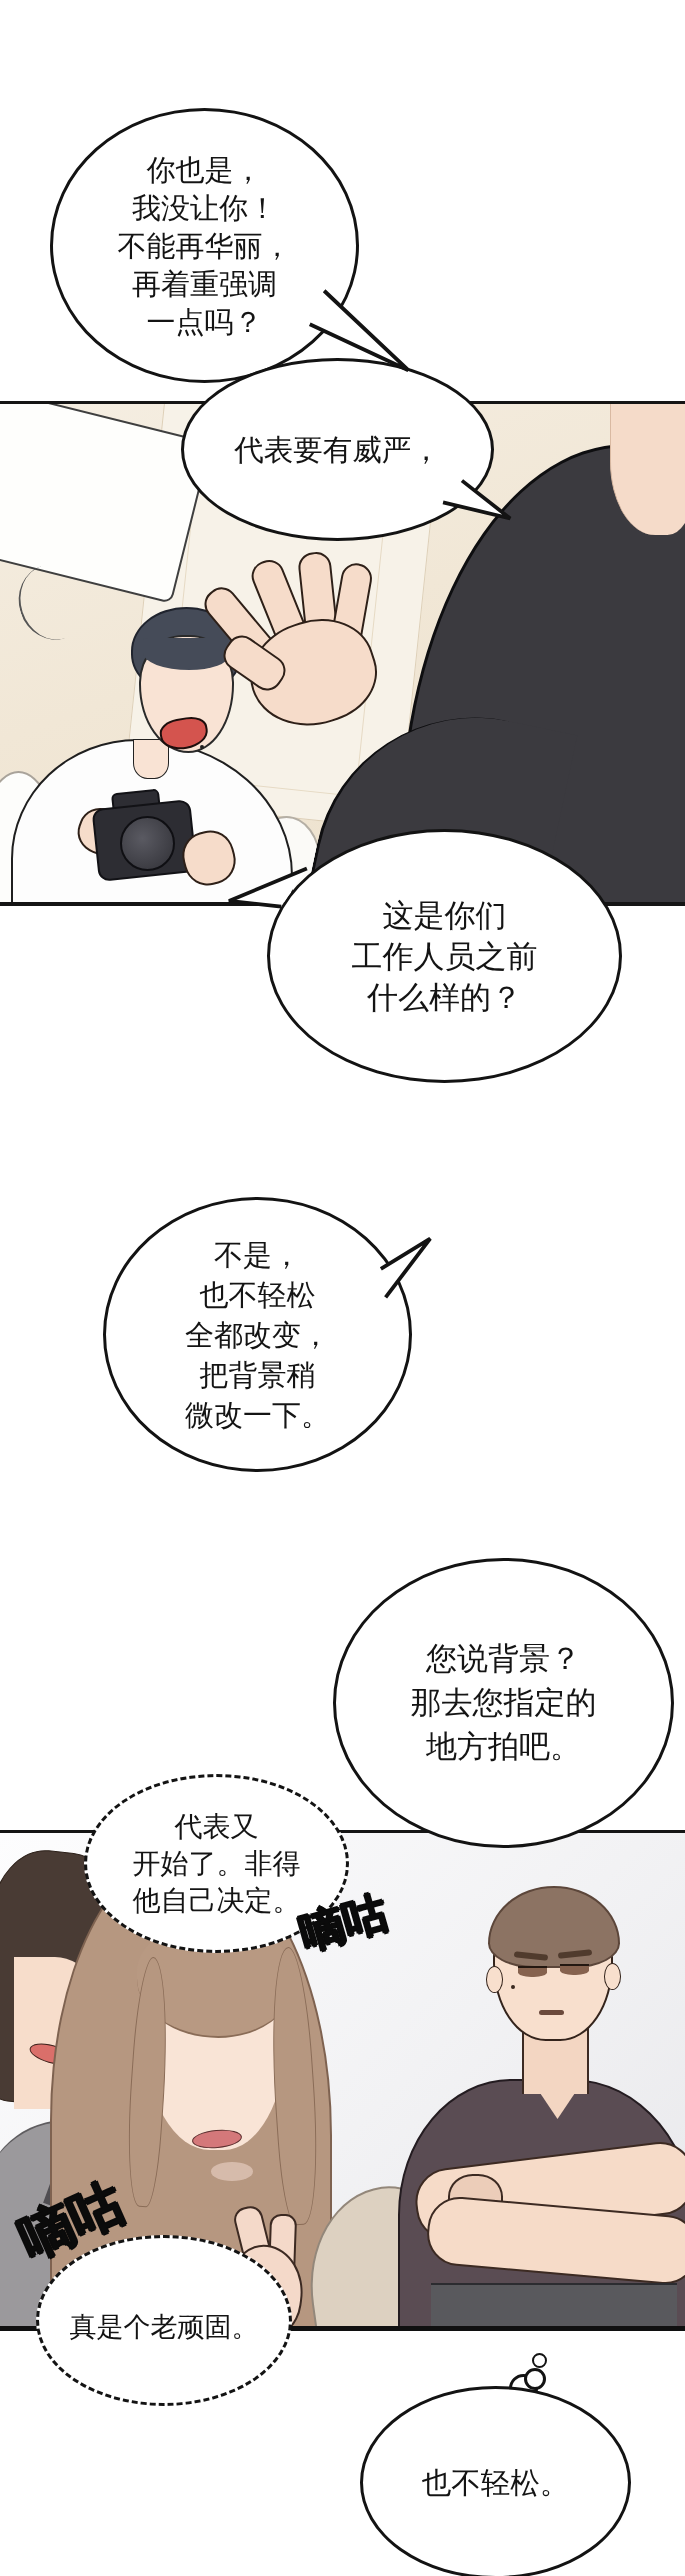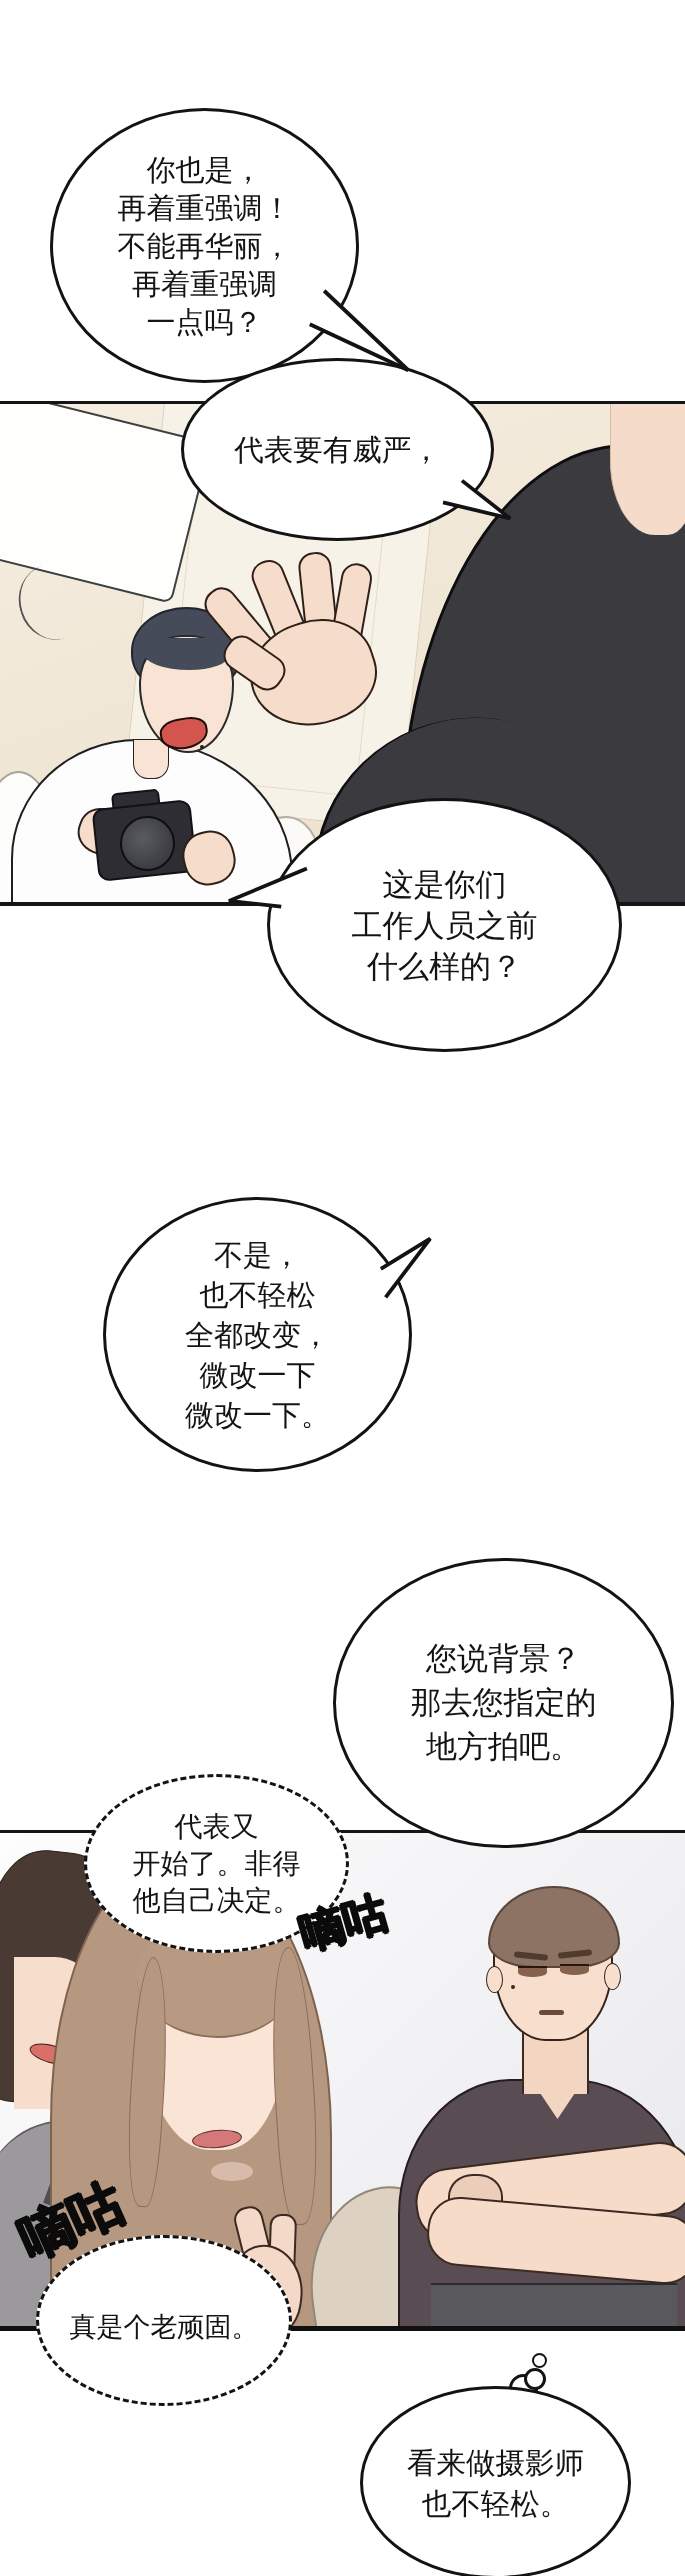--- a/index.html
+++ b/index.html
@@ -163,53 +163,53 @@
     <div class="abs p2-bm-mouth"></div>
     <div class="abs p2-bm-sleeve"></div>
     <div class="abs p2-bm-arm1"></div>
     <div class="abs p2-bm-fist"></div>
     <div class="abs p2-bm-arm2"></div>
     <div class="abs p2-bm-pants"></div>
   </div>
 
   <div class="bubble" style="left:50px;top:108px;width:303px;height:269px;font-size:29px;line-height:38px;">
     <span class="bl">你也是，</span>
-    <span class="bl">再着重强调！</span>
+    <span class="bl">我没让你！</span>
     <span class="bl">不能再华丽，</span>
     <span class="bl">再着重强调</span>
     <span class="bl">一点吗？</span>
   </div>
   <svg class="tail" style="left:305px;top:284px;" width="110" height="91" viewBox="0 0 115 95">
     <polygon points="20,7 108,90 5,42" fill="#fff"></polygon>
     <path d="M20,7 L108,90 L5,42" fill="none" stroke="#131313" stroke-width="4"></path>
   </svg>
 
   <div class="bubble" style="left:181px;top:358px;width:307px;height:177px;font-size:29.5px;line-height:40px;gap:16px;">
     <span class="bl">代表要有威严，</span>
   </div>
   <svg class="tail" style="left:438px;top:474px;" width="81" height="52" viewBox="0 0 85 55">
     <polygon points="25,7 76,47 5,30" fill="#fff"></polygon>
     <path d="M25,7 L76,47 L5,30" fill="none" stroke="#131313" stroke-width="4"></path>
   </svg>
 
-  <div class="bubble" style="left:267px;top:798px;width:349px;height:248px;font-size:31px;line-height:41px;">
+  <div class="bubble" style="left:267px;top:829px;width:349px;height:248px;font-size:31px;line-height:41px;">
     <span class="bl">这是你们</span>
     <span class="bl">工作人员之前</span>
     <span class="bl">什么样的？</span>
   </div>
   <svg class="tail" style="left:221px;top:861px;" width="91" height="57" viewBox="0 0 95 60">
     <polygon points="90,8 8,42 63,48" fill="#fff"></polygon>
     <path d="M90,8 L8,42 L63,48" fill="none" stroke="#131313" stroke-width="4"></path>
   </svg>
 
   <div class="bubble" style="left:103px;top:1197px;width:303px;height:269px;font-size:29px;line-height:40px;">
     <span class="bl">不是，</span>
     <span class="bl">也不轻松</span>
     <span class="bl">全都改变，</span>
-    <span class="bl">微改一下</span>
+    <span class="bl">把背景稍</span>
     <span class="bl">微改一下。</span>
   </div>
   <svg class="tail" style="left:375px;top:1231px;" width="62" height="74" viewBox="0 0 65 78">
     <polygon points="6,40 58,8 11,70" fill="#fff"></polygon>
     <path d="M6,40 L58,8 L11,70" fill="none" stroke="#131313" stroke-width="4"></path>
   </svg>
 
   <div class="bubble" style="left:333px;top:1558px;width:335px;height:284px;font-size:31px;line-height:44px;">
     <span class="bl">您说背景？</span>
     <span class="bl">那去您指定的</span>
@@ -227,18 +227,17 @@
   <div class="sfx" style="left:19px;top:2186px;font-size:53px;transform:rotate(-24deg);">嘀咕</div>
 
   <div class="bubble dashed" style="left:36px;top:2235px;width:250px;height:152px;font-size:27px;padding-top:13.3px;">
     <span class="bl">真是个老顽固。</span>
   </div>
 
   <div class="dot" style="left:532px;top:2353px;width:11.4px;height:11.4px;border:2.9px solid #131313;"></div>
   <div class="dot" style="left:524px;top:2368px;width:16px;height:16px;border:3.3px solid #131313;"></div>
   <div class="dot" style="left:509px;top:2374px;width:23px;height:23px;border:3.8px solid #131313;z-index:5;"></div>
   <div class="bubble" style="left:360px;top:2386px;width:265px;height:187px;font-size:29.5px;line-height:41px;">
-    <span class="bl">看来做摄影师</span>
     <span class="bl">也不轻松。</span>
   </div>
 
 </div>
 
 
 </body></html>

